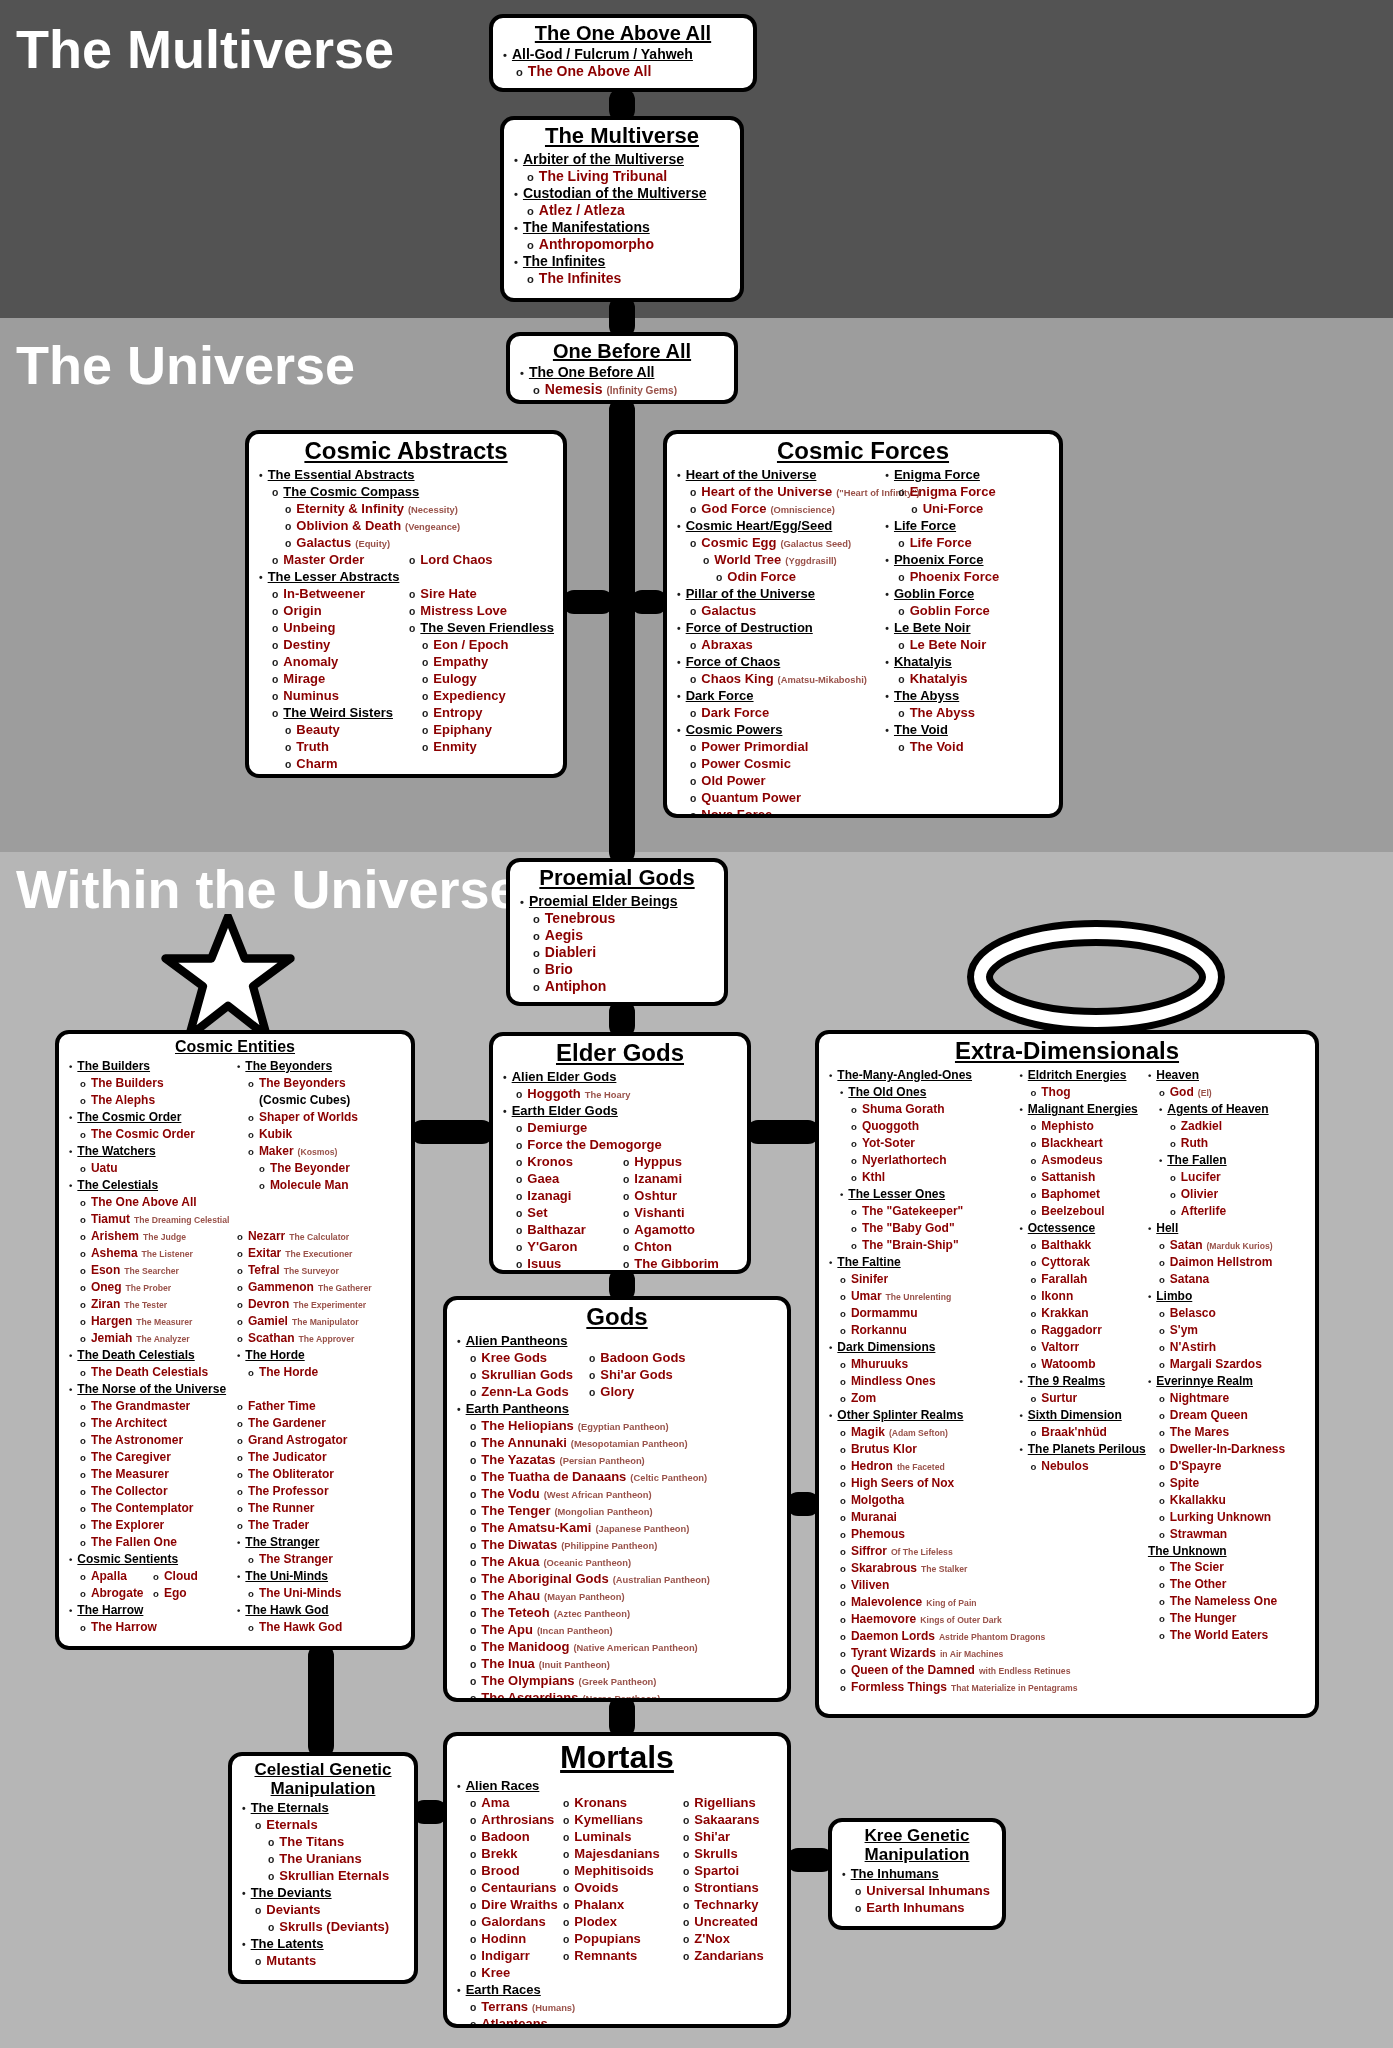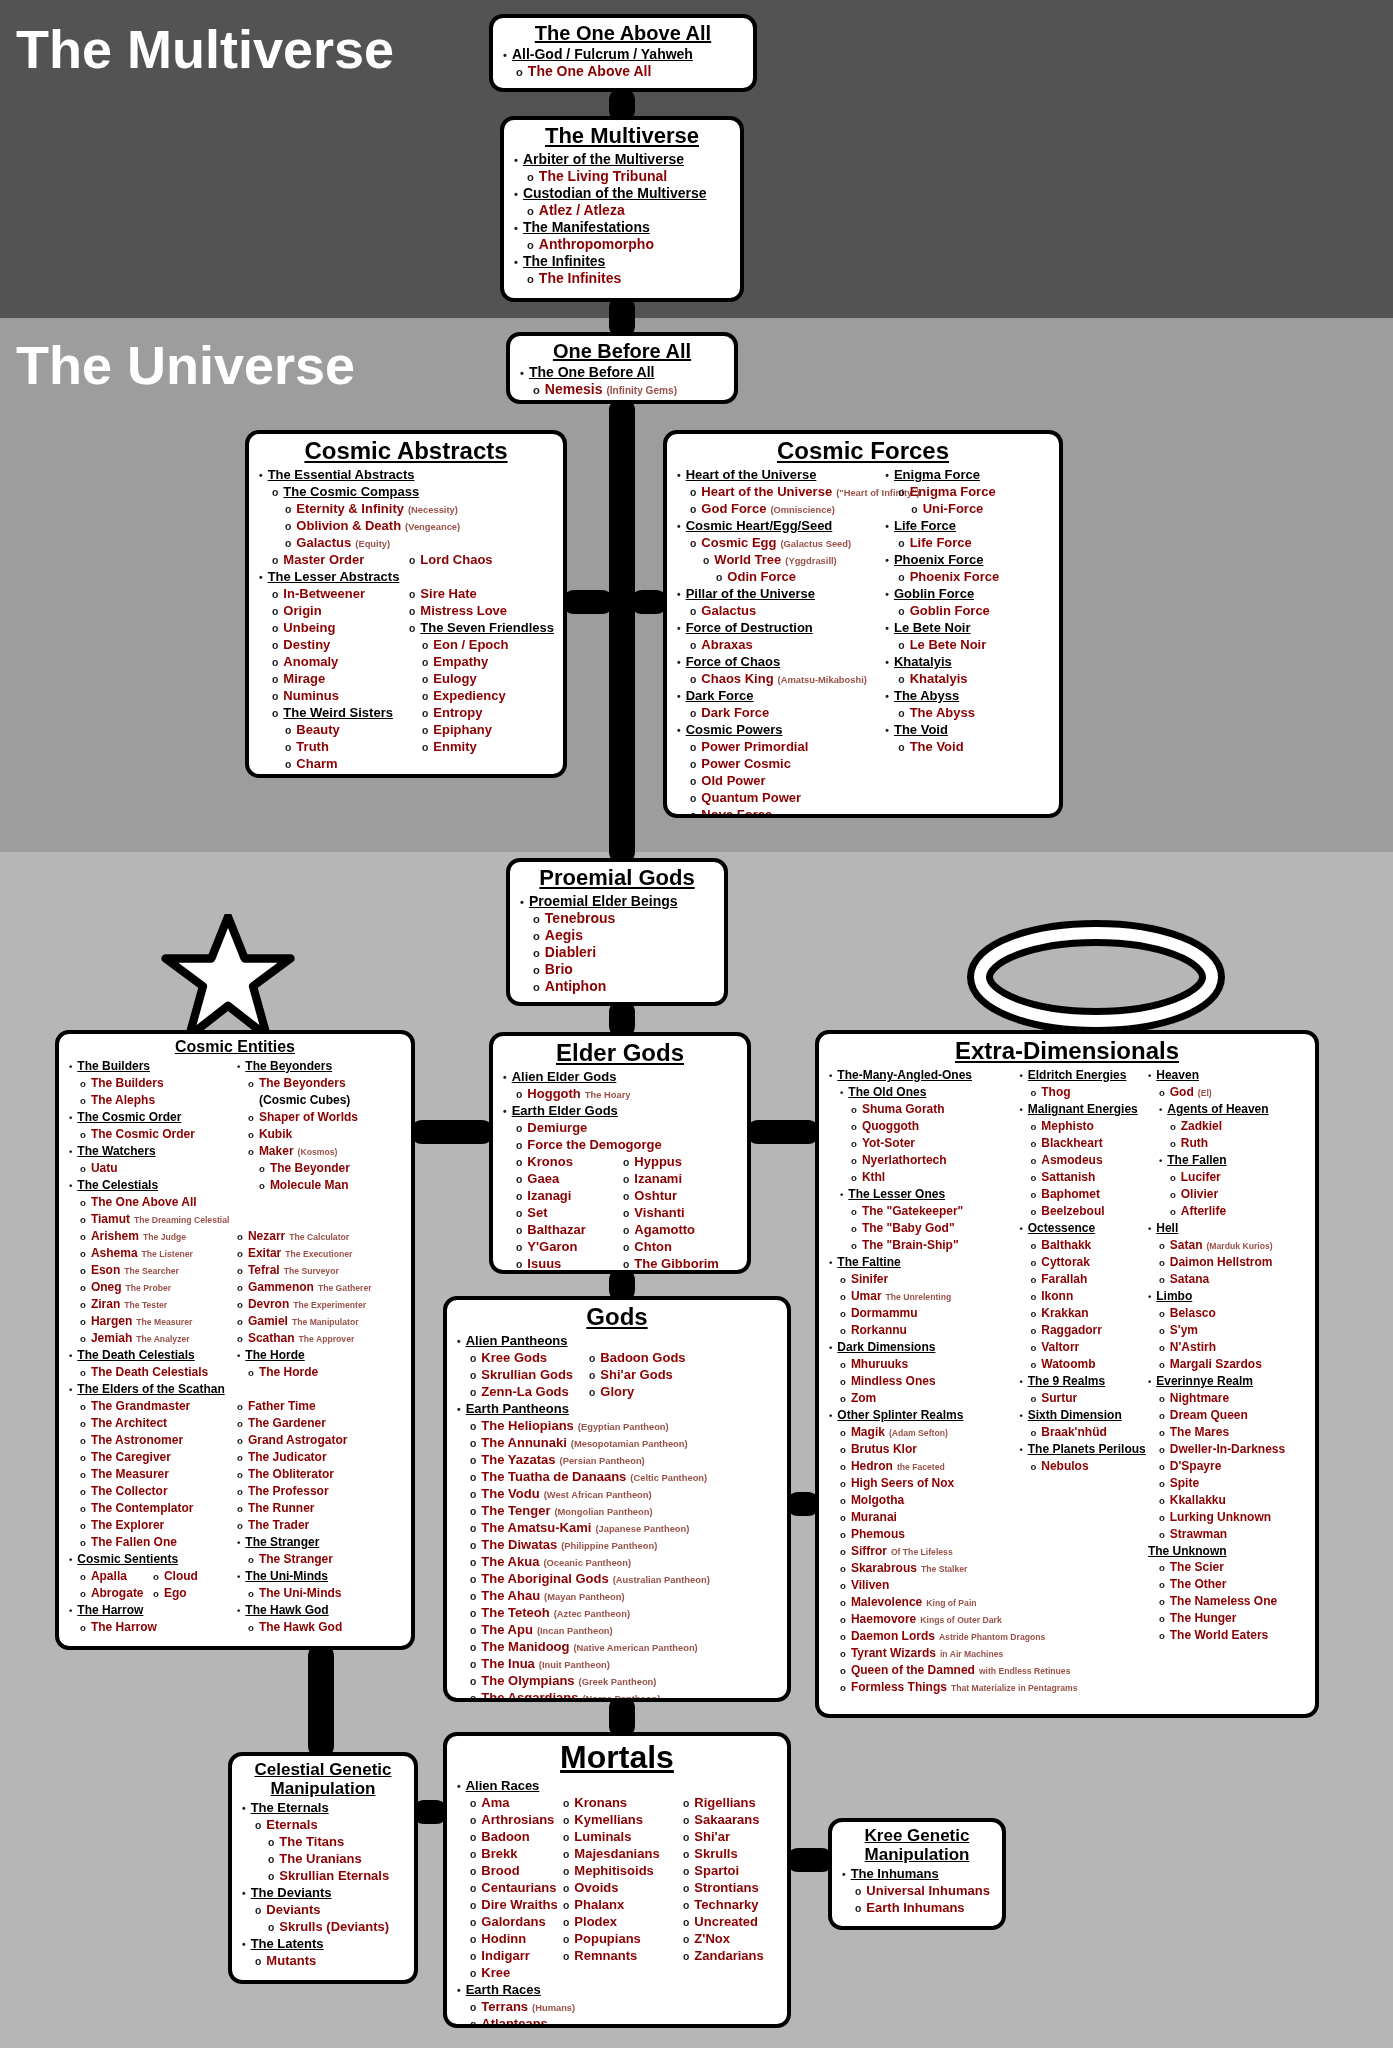--- a/index.html
+++ b/index.html
@@ -26,20 +26,21 @@
 <body>
 
 <div class="canvas">
 
   <div class="band" style="top:0;height:318px;background:#535353;"></div>
   <div class="band" style="top:318px;height:534px;background:#9d9d9d;"></div>
   <div class="band" style="top:852px;height:1196px;background:#b6b6b6;"></div>
 
   <div class="band-label" style="left:16px;top:18px;">The Multiverse</div>
   <div class="band-label" style="left:16px;top:334px;">The Universe</div>
+  <div class="band-label" style="left:16px;top:858px;">Within the Universe</div>
 
   <svg class="deco" style="left:148px;top:914px;" width="160" height="132" viewBox="0 0 100 95">
     <polygon points="50,2 62,32 95,32 68,52 78,88 50,66 22,88 32,52 5,32 38,32" fill="#ffffff" stroke="#000000" stroke-width="6" stroke-linejoin="round"></polygon>
   </svg>
   <svg class="deco" style="left:958px;top:918px;" width="276" height="118" viewBox="0 0 276 118">
     <ellipse cx="138" cy="59" rx="116" ry="44" fill="none" stroke="#000000" stroke-width="26"></ellipse>
     <ellipse cx="138" cy="59" rx="116" ry="44" fill="none" stroke="#ffffff" stroke-width="12"></ellipse>
   </svg>
 
   <div id="connectors">
@@ -787,21 +788,21 @@
               <span class="lbl s-r">The Death Celestials</span>
             </span>
             <span class="cell" style="padding-left: 11px;">
               <span class="blt">o</span>
               <span class="lbl s-r">The Horde</span>
             </span>
           </div>
           <div class="row">
             <span class="cell" style="padding-left: 0px;">
               <span class="blt">•</span>
-              <span class="lbl s-h">The Elders of the Scathan</span>
+              <span class="lbl s-h">The Norse of the Universe</span>
             </span>
           </div>
           <div class="row">
             <span class="cell" style="padding-left: 11px; flex: 0 0 168px; overflow: hidden;">
               <span class="blt">o</span>
               <span class="lbl s-r">The Grandmaster</span>
             </span>
             <span class="cell" style="padding-left: 0px;">
               <span class="blt">o</span>
               <span class="lbl s-r">Father Time</span>

